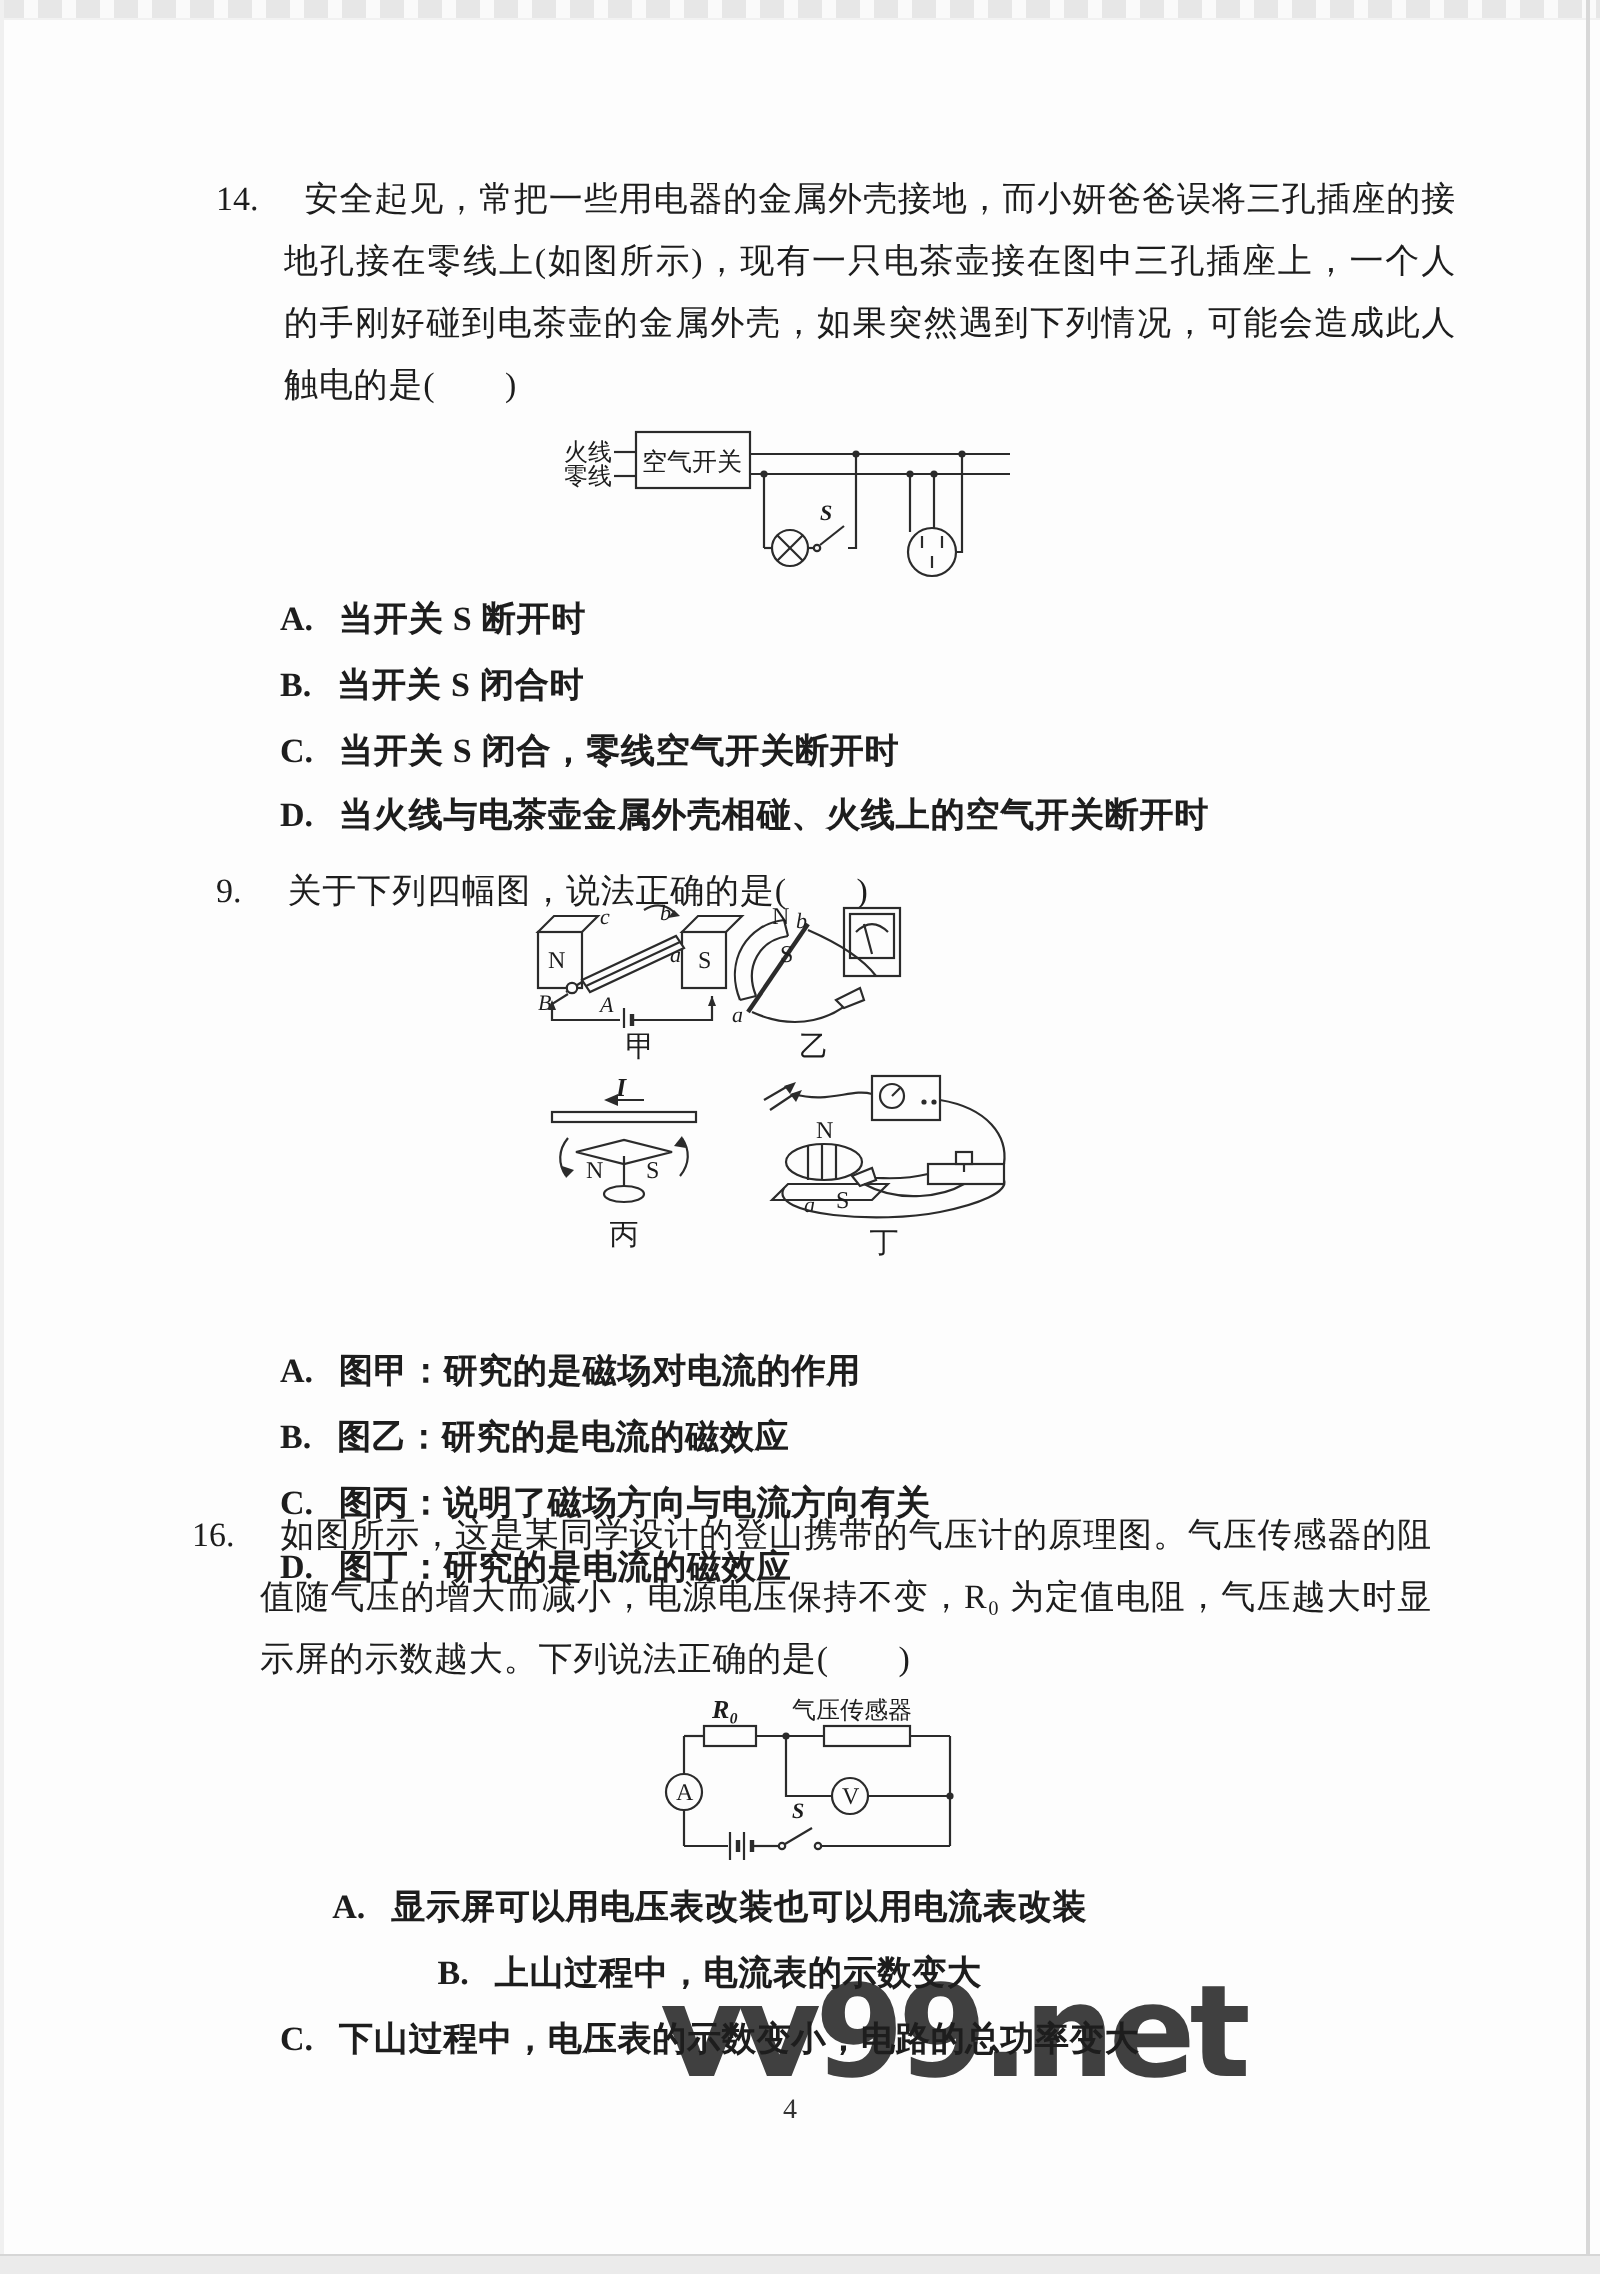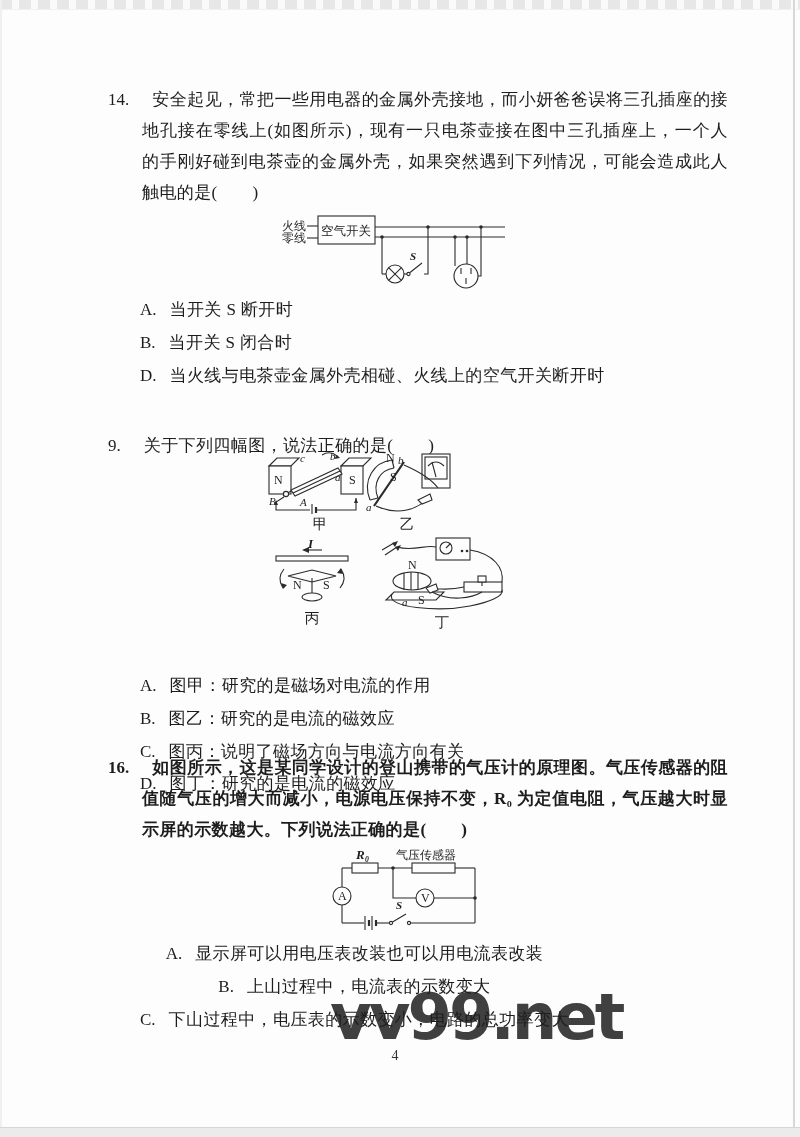--- a/index.html
+++ b/index.html
@@ -12,21 +12,21 @@
   .edge-top{left:0;top:0;width:800px;height:9px;
     background:repeating-linear-gradient(90deg,#e7e7e7 0 12px,#fafafa 12px 19px);
     border-bottom:1px solid #f1f1f1;}
   .edge-right{left:793px;top:0;width:2px;height:1137px;background:#d8d8d8;}
   .edge-left{left:0;top:0;width:2px;height:1137px;background:#f0f0f0;}
   .edge-bottom{left:0;top:1127px;width:800px;height:10px;background:#ebebeb;border-top:1px solid #d6d6d6;}
   
   .stem{width:586px;font-size:17px;line-height:31px;letter-spacing:.4px;
     text-align:justify;padding-left:34px;text-indent:-34px;margin:0;}
   .qnum{margin-right:23px;letter-spacing:0;}
-  .options{font-size:17px;letter-spacing:.4px;}
+  .options{font-size:17px;letter-spacing:.4px;font-weight:bold;}
   .option{line-height:32.8px;white-space:nowrap;}
   .option .letter{margin-right:13px;letter-spacing:0;}
   
   .fig{text-align:center;}
   .fig svg{display:block;margin:0 auto;}
   .fig .caption{font-size:14.5px;line-height:16px;margin:2px 0 0 0;}
   svg .wire{stroke:#2b2b2b;stroke-width:1.1;fill:none;}
   svg .thick{stroke:#2b2b2b;stroke-width:2.2;fill:none;}
   svg .comp{stroke:#2b2b2b;stroke-width:1.1;fill:#fdfdfd;}
   svg .dot{fill:#2b2b2b;stroke:none;}
@@ -86,20 +86,21 @@
       <line class="wire" x1="191" y1="56" x2="191" y2="62"></line>
       <line class="wire" x1="186" y1="66" x2="186" y2="72"></line>
       <line class="wire" x1="175" y1="25" x2="175" y2="54"></line>
       <line class="wire" x1="187" y1="25" x2="187" y2="52"></line>
       <polyline class="wire" points="201,15 201,64 198,64"></polyline>
     </svg>
 
     <div class="abs options" style="left:140px;top:294px;">
       <div class="option"><span class="letter">A.</span><span>当开关 S 断开时</span></div>
       <div class="option"><span class="letter">B.</span><span>当开关 S 闭合时</span></div>
+      <div class="option"><span class="letter">C.</span><span>当开关 S 闭合，零线空气开关断开时</span></div>
       <div class="option"><span class="letter">D.</span><span>当火线与电茶壶金属外壳相碰、火线上的空气开关断开时</span></div>
     </div>
 
     <div class="abs" style="left:108px;top:430px;">
       <p class="stem"><span class="qnum">9.</span><span>关于下列四幅图，说法正确的是(　　)</span></p>
     </div>
 
     <div class="abs fig" style="left:266px;top:450px;width:108px;">
       <svg width="108" height="64" viewBox="0 0 108 64">
         <path class="comp" d="M3,16 L11,8 L33,8 L25,16 Z"></path>
@@ -202,21 +203,21 @@
       <p class="caption">丁</p>
     </div>
 
     <div class="abs options" style="left:140px;top:630px;margin-top:40px;">
       <div class="option"><span class="letter">A.</span><span>图甲：研究的是磁场对电流的作用</span></div>
       <div class="option"><span class="letter">B.</span><span>图乙：研究的是电流的磁效应</span></div>
       <div class="option"><span class="letter">C.</span><span>图丙：说明了磁场方向与电流方向有关</span></div>
       <div class="option"><span class="letter">D.</span><span>图丁：研究的是电流的磁效应</span></div>
     </div>
 
-    <div class="abs" style="left:108px;top:752px;font-weight:bold;">
+    <div class="abs" style="left:96px;top:752px;">
       <p class="stem"><span class="qnum">16.</span><span>如图所示，这是某同学设计的登山携带的气压计的原理图。气压传感器的阻值随气压的增大而减小，电源电压保持不变，R₀ 为定值电阻，气压越大时显示屏的示数越大。下列说法正确的是(　　)</span></p>
     </div>
 
     <svg class="abs" style="left:330px;top:845px;" width="180" height="95" viewBox="0 0 180 95">
       <text class="ltr" x="26" y="14" style="font-size:13px;font-weight:bold;">R₀</text>
       <text class="lbl" x="66" y="14">气压传感器</text>
       <line class="wire" x1="12" y1="23" x2="22" y2="23"></line>
       <rect class="comp" x="22" y="18" width="26" height="10"></rect>
       <line class="wire" x1="48" y1="23" x2="82" y2="23"></line>
       <circle class="dot" cx="63" cy="23" r="1.8"></circle>

